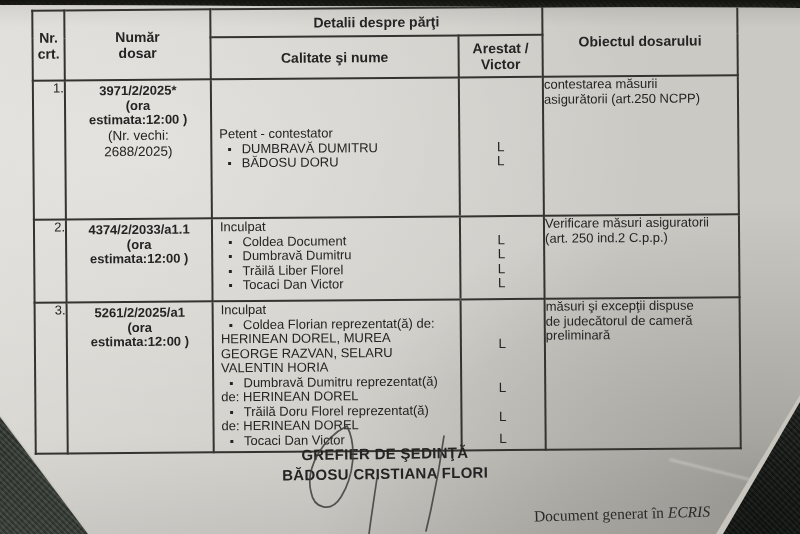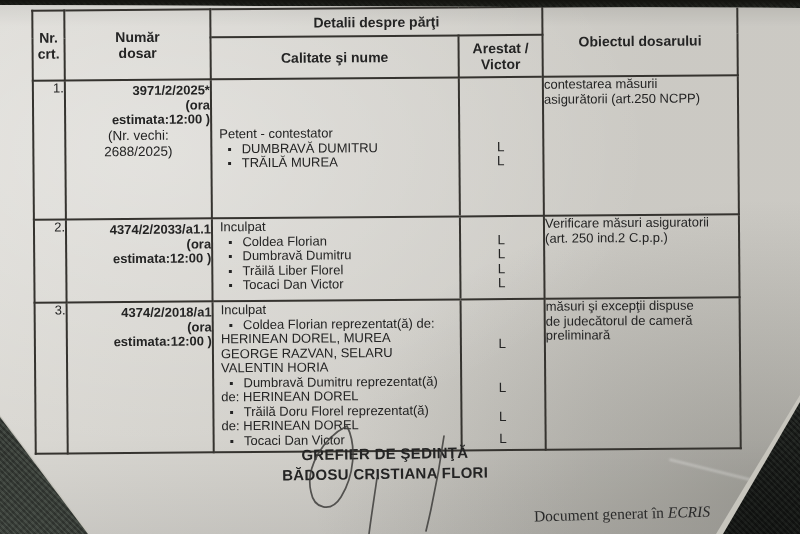--- a/index.html
+++ b/index.html
@@ -27,21 +27,21 @@
 
   table.doc{position:absolute;left:33px;top:7px;border-collapse:collapse;table-layout:fixed;
     transform:rotate(-.45deg);color:#242424;}
   .doc th,.doc td{border:2px solid #35332f;padding:0;}
   .doc th{font-size:14px;font-weight:bold;text-align:center;line-height:16px;padding:2px 1px;white-space:pre-line;}
   .th-nr{text-align:left;padding-left:3px;}
   .doc td{vertical-align:top;font-size:13px;line-height:14.5px;}
   .td-nr{text-align:right;padding:5px 5px 0 0;font-size:13.5px;}
   .td-dosar{text-align:center;font-weight:bold;font-size:14px;line-height:16.5px;}
   .dosar-flex{display:flex;flex-direction:column;height:100%;box-sizing:border-box;padding-top:3px;}
-  .dosar-main{white-space:pre-line;text-align:right;}
+  .dosar-main{white-space:pre-line;}
   .dosar-vechi{font-weight:normal;font-size:13.5px;line-height:16px;margin-top:auto;padding-bottom:9px;white-space:pre-line;}
   .td-parties{position:relative;}
   .parties-box{position:absolute;inset:0;}
   .parties-box.center-v{display:flex;flex-direction:column;justify-content:center;}
   .vline{position:absolute;left:246px;top:0;bottom:0;width:2px;background:#35332f;}
   .calitate-label{padding:1px 0 0 7px;}
   .party{display:flex;}
   .party-name{width:248px;box-sizing:border-box;padding-left:7px;text-indent:8px;white-space:pre-line;}
   .bullet{font-size:12px;margin-right:10px;}
   .party-l{width:84px;display:flex;align-items:center;justify-content:center;font-size:13.5px;}
@@ -100,21 +100,21 @@
           </td>
           <td colspan="2" class="td-parties">
             <div class="vline"></div>
             <div class="parties-box center-v">
               <div class="calitate-label">Petent - contestator</div>
               <div class="party">
                 <div class="party-name"><span class="bullet">▪</span><span>DUMBRAVĂ DUMITRU</span></div>
                 <div class="party-l">L</div>
               </div>
               <div class="party">
-                <div class="party-name"><span class="bullet">▪</span><span>TRĂILĂ MUREA</span></div>
+                <div class="party-name"><span class="bullet">▪</span><span>BĂDOSU DORU</span></div>
                 <div class="party-l">L</div>
               </div>
             </div>
           </td>
           <td class="td-obiect">contestarea măsurii
 asigurătorii (art.250 NCPP)</td>
         </tr>
 
         <tr>
           <td class="td-nr" style="height:81px">2.</td>
@@ -123,21 +123,21 @@
               <div class="dosar-main">4374/2/2033/a1.1
 (ora
 estimata:12:00 )</div>
             </div>
           </td>
           <td colspan="2" class="td-parties">
             <div class="vline"></div>
             <div class="parties-box">
               <div class="calitate-label">Inculpat</div>
               <div class="party">
-                <div class="party-name"><span class="bullet">▪</span><span>Coldea Florian</span></div>
+                <div class="party-name"><span class="bullet">▪</span><span>Coldea Document</span></div>
                 <div class="party-l">L</div>
               </div>
               <div class="party">
                 <div class="party-name"><span class="bullet">▪</span><span>Dumbravă Dumitru</span></div>
                 <div class="party-l">L</div>
               </div>
               <div class="party">
                 <div class="party-name"><span class="bullet">▪</span><span>Trăilă Liber Florel</span></div>
                 <div class="party-l">L</div>
               </div>
@@ -148,21 +148,21 @@
             </div>
           </td>
           <td class="td-obiect">Verificare măsuri asiguratorii
 (art. 250 ind.2 C.p.p.)</td>
         </tr>
 
         <tr>
           <td class="td-nr" style="height:149px">3.</td>
           <td class="td-dosar">
             <div class="dosar-flex">
-              <div class="dosar-main">4374/2/2018/a1
+              <div class="dosar-main">5261/2/2025/a1
 (ora
 estimata:12:00 )</div>
             </div>
           </td>
           <td colspan="2" class="td-parties">
             <div class="vline"></div>
             <div class="parties-box">
               <div class="calitate-label">Inculpat</div>
               <div class="party">
                 <div class="party-name"><span class="bullet">▪</span><span>Coldea Florian reprezentat(ă) de:

